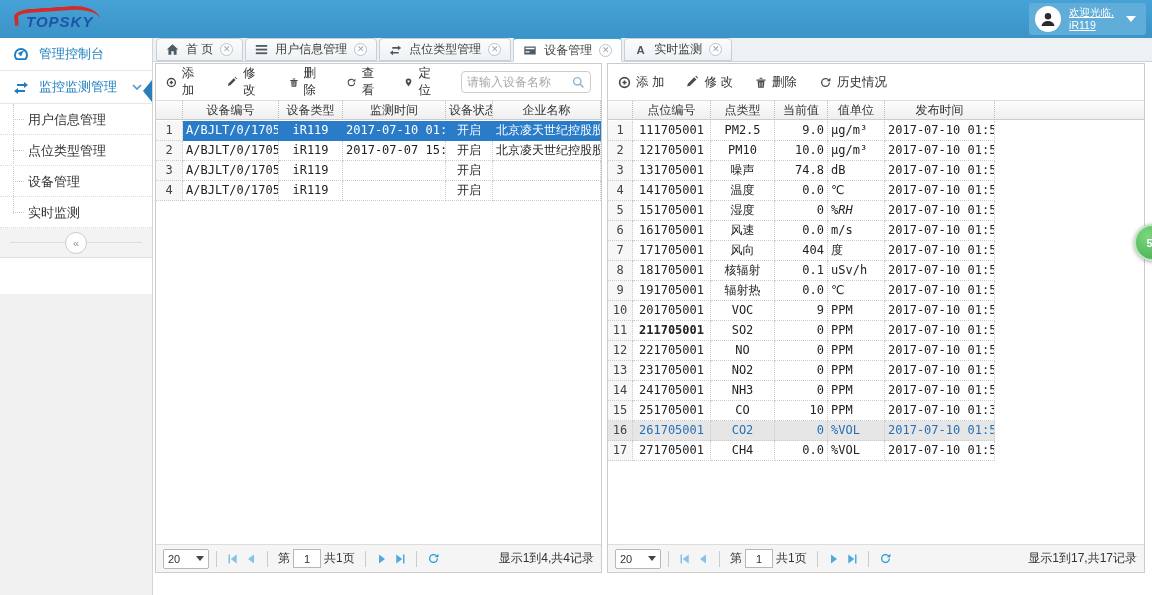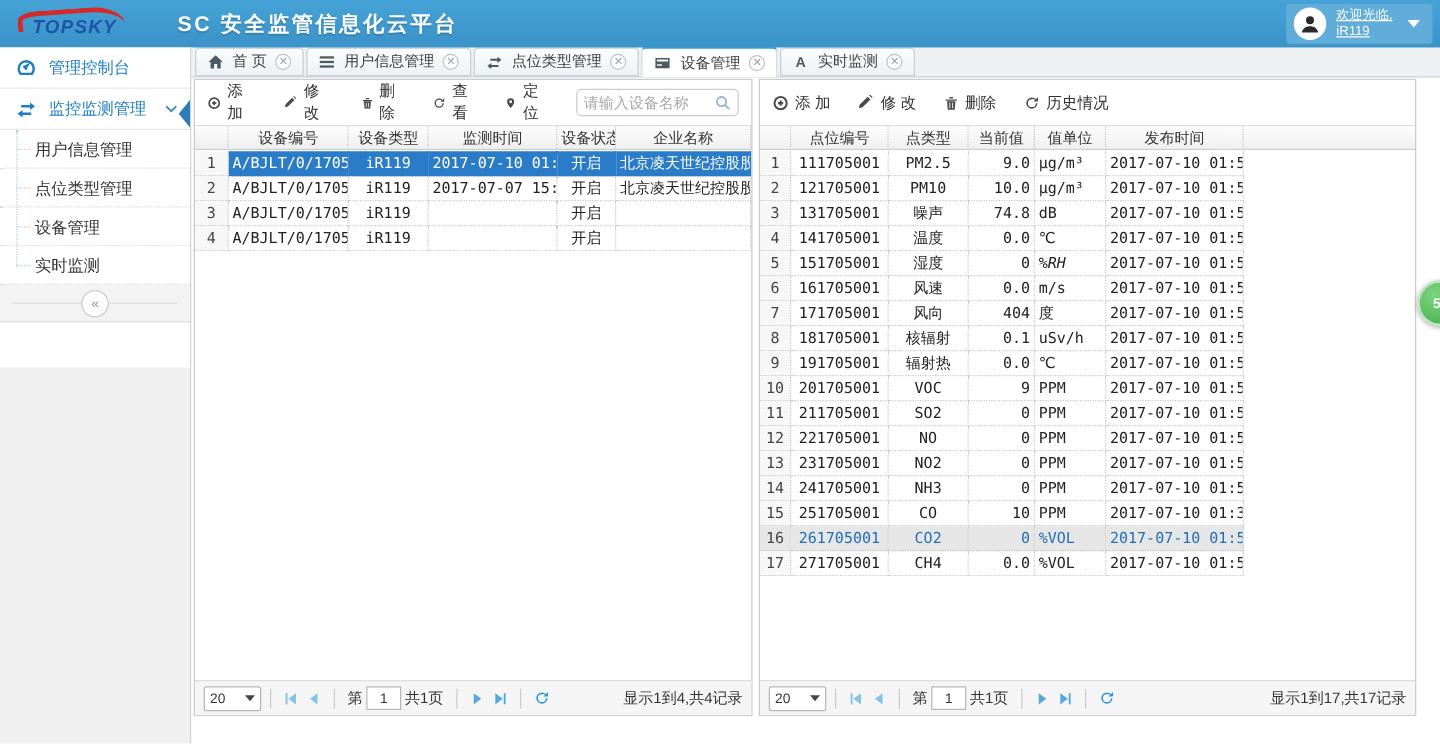--- a/index.html
+++ b/index.html
@@ -49,21 +49,21 @@
   .tabbar { height:24px; background:#eef1f3; border-bottom:1px solid #c9d4da; display:flex; align-items:flex-end; padding-left:3px; }
   .tab { height:23px; display:flex; align-items:center; gap:7px; padding:0 9px; margin-right:2px;
     border:1px solid #c6d0d6; border-radius:4px 4px 0 0; background:linear-gradient(#fbfcfc,#eef2f4);
     font-size:12px; color:#404040; cursor:pointer; white-space:nowrap; }
   .tab svg { color:#4d5a63; }
   .tab.active { background:#fff; border-bottom:1px solid #fff; border-top:2px solid #2fa4e7; height:25px; margin-bottom:-1px; }
   .tclose { width:13px; height:13px; border:1px solid #b9c4cb; border-radius:50%; color:#98a6ad;
     font-size:9px; line-height:11px; text-align:center; cursor:pointer; background:#fff; }
 
   
-  .panels { display:flex; gap:5px; padding:1px 19px 0 2px; height:511px; }
+  .panels { display:flex; gap:5px; padding:1px 7px 0 2px; height:511px; }
   .panel { border:1px solid #ccc; background:#fff; display:flex; flex-direction:column; min-width:0; }
   .panel.left { width:447px; flex:none; }
   .panel.right { flex:1; }
 
   .toolbar { height:37px; flex:none; display:flex; align-items:center; gap:22px; padding:0 10px;
     border-bottom:1px solid #ddd; }
   .tbtn { display:flex; align-items:center; gap:5px; font-size:12.5px; color:#333; cursor:pointer; }
   .tbtn svg { color:#4a4a4a; }
   .searchbox { margin-left:auto; width:130px; height:22px; border:1px solid #ccc; border-radius:4px;
     display:flex; align-items:center; padding:0 5px; background:#fff; }
@@ -112,21 +112,20 @@
     cursor:pointer; z-index:50; }
 </style>
 </head>
 <body>
 
 <div class="hdr">
   <div class="logo">
     <div class="logo-swoosh"></div>
     <div class="logo-text">TOPSKY</div>
   </div>
-  <div class="hdr-title">SC 安全监管信息化云平台</div>
   <div class="userbox">
     <div class="avatar">
       <svg width="16" height="16" viewBox="0 0 16 16" fill="currentColor">
           <circle cx="8" cy="5.2" r="3.2"></circle>
           <path d="M1.5 15c.6-3.4 3.3-5 6.5-5s5.9 1.6 6.5 5z"></path>
         </svg>
     </div>
     <div class="welcome">
       <div>欢迎光临,</div>
       <div>iR119</div>
@@ -460,21 +459,21 @@
               <div class="dg-row">
                 <div class="dg-cell dg-index" style="width: 25px;">10</div>
                 <div class="dg-cell ac" style="width: 78px;">201705001</div>
                 <div class="dg-cell ac" style="width: 64px;">VOC</div>
                 <div class="dg-cell ar" style="width: 53px;">9</div>
                 <div class="dg-cell al" style="width: 57px;">PPM</div>
                 <div class="dg-cell ac" style="width: 110px;">2017-07-10 01:53:22</div>
               </div>
               <div class="dg-row">
                 <div class="dg-cell dg-index" style="width: 25px;">11</div>
-                <div class="dg-cell ac" style="width: 78px;">211705001</div>
+                <div class="dg-cell ac" style="width: 78px; font-weight: bold;">211705001</div>
                 <div class="dg-cell ac" style="width: 64px;">SO2</div>
                 <div class="dg-cell ar" style="width: 53px;">0</div>
                 <div class="dg-cell al" style="width: 57px;">PPM</div>
                 <div class="dg-cell ac" style="width: 110px;">2017-07-10 01:53:22</div>
               </div>
               <div class="dg-row">
                 <div class="dg-cell dg-index" style="width: 25px;">12</div>
                 <div class="dg-cell ac" style="width: 78px;">221705001</div>
                 <div class="dg-cell ac" style="width: 64px;">NO</div>
                 <div class="dg-cell ar" style="width: 53px;">0</div>

